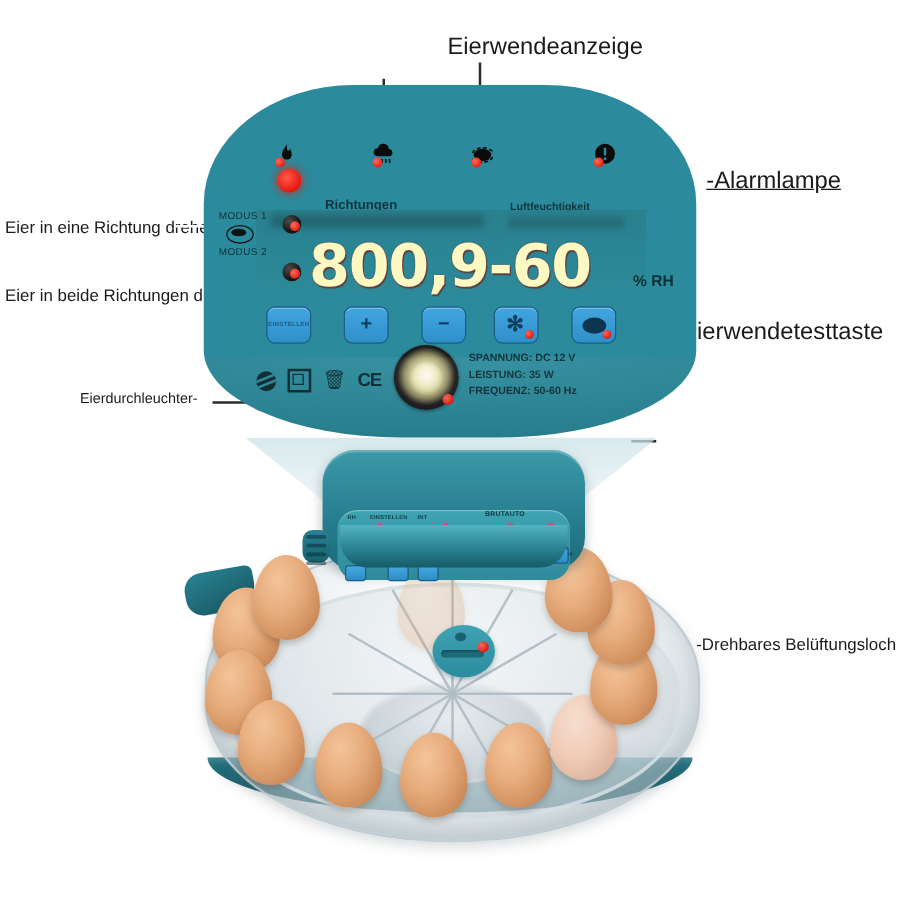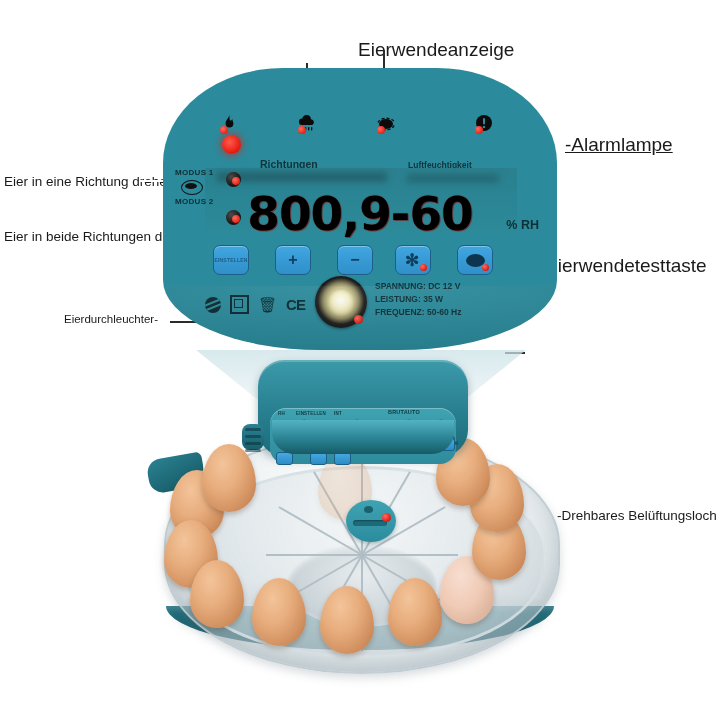--- a/index.html
+++ b/index.html
@@ -94,31 +94,31 @@
   }
   #lcd .smear2{
     position:absolute; right: 18px; top: 6px; width: 92px; height: 9px;
     background: rgba(20,40,46,.28); filter: blur(3px);
   }
   #readout {
     position: absolute; left: 0; right: 0; top: 118px;
     text-align: center;
     font-family: "DejaVu Sans", sans-serif;
     font-size: 47px; font-weight: 700; letter-spacing: -1px;
-    color: #000000;
+    color: #fef9c3;
     text-shadow: 0 0 1px #8c1a12, 1px 1px 0 rgba(120,20,14,.55);
   }
   #rh {
     position:absolute; right: 18px; top: 150px;
     font-size: 12.5px; font-weight:700; color:#0f2f36;
   }
 
   
   #modes { position:absolute; left: 12px; top: 100px; width: 72px; }
-  #modes .m { font-size: 8px; font-weight:700; color:#0f2f36; letter-spacing:.3px; }
+  #modes .m { font-size: 8px; font-weight:400; color:#0f2f36; letter-spacing:.3px; }
   #modes .eye {
     width: 20px; height: 13px; margin: 3px 0 2px 6px;
     border: 1.6px solid #111; border-radius: 50%;
     position: relative; background:#2b8b9c;
   }
   #modes .eye::after{
     content:""; position:absolute; left:3px; top:2.2px; width:12px; height:6px;
     border-radius:50%; background:#111;
   }
 
@@ -309,21 +309,21 @@
   .dome-vent .dot-red{
     position:absolute; right: 5px; top: 13px; width: 9px; height: 9px; border-radius: 50%;
     background: radial-gradient(circle at 35% 35%,#ff6a5c,#d9160b 75%);
   }
 </style>
 </head>
 <body>
 
 <div id="stage">
 
-  <div class="callout big" style="left:358px; top:40px;">Eierwendeanzeige</div>
+  <div class="callout big" style="left:358px; top:28px;">Eierwendeanzeige</div>
   <div class="callout big" style="left:565px; top:135px;text-decoration:underline;">-Alarmlampe</div>
   <div class="callout mid" style="left:4px; top:175px;">Eier in eine Richtung drehen</div>
   <div class="callout mid" style="left:4px; top:230px;">Eier in beide Richtungen drehen</div>
   <div class="callout big" style="left:545px; top:256px;">Eierwendetesttaste</div>
   <div class="callout small" style="left:64px; top:313px;">Eierdurchleuchter-</div>
   <div class="callout mid" style="left:557px; top:509px;">-Drehbares Belüftungsloch</div>
 
   <div class="lead v dark" style="left:306px; top:63px; height:14px;"></div>
   <div class="lead v" style="left:306px; top:77px; height:67px;"></div>
 

